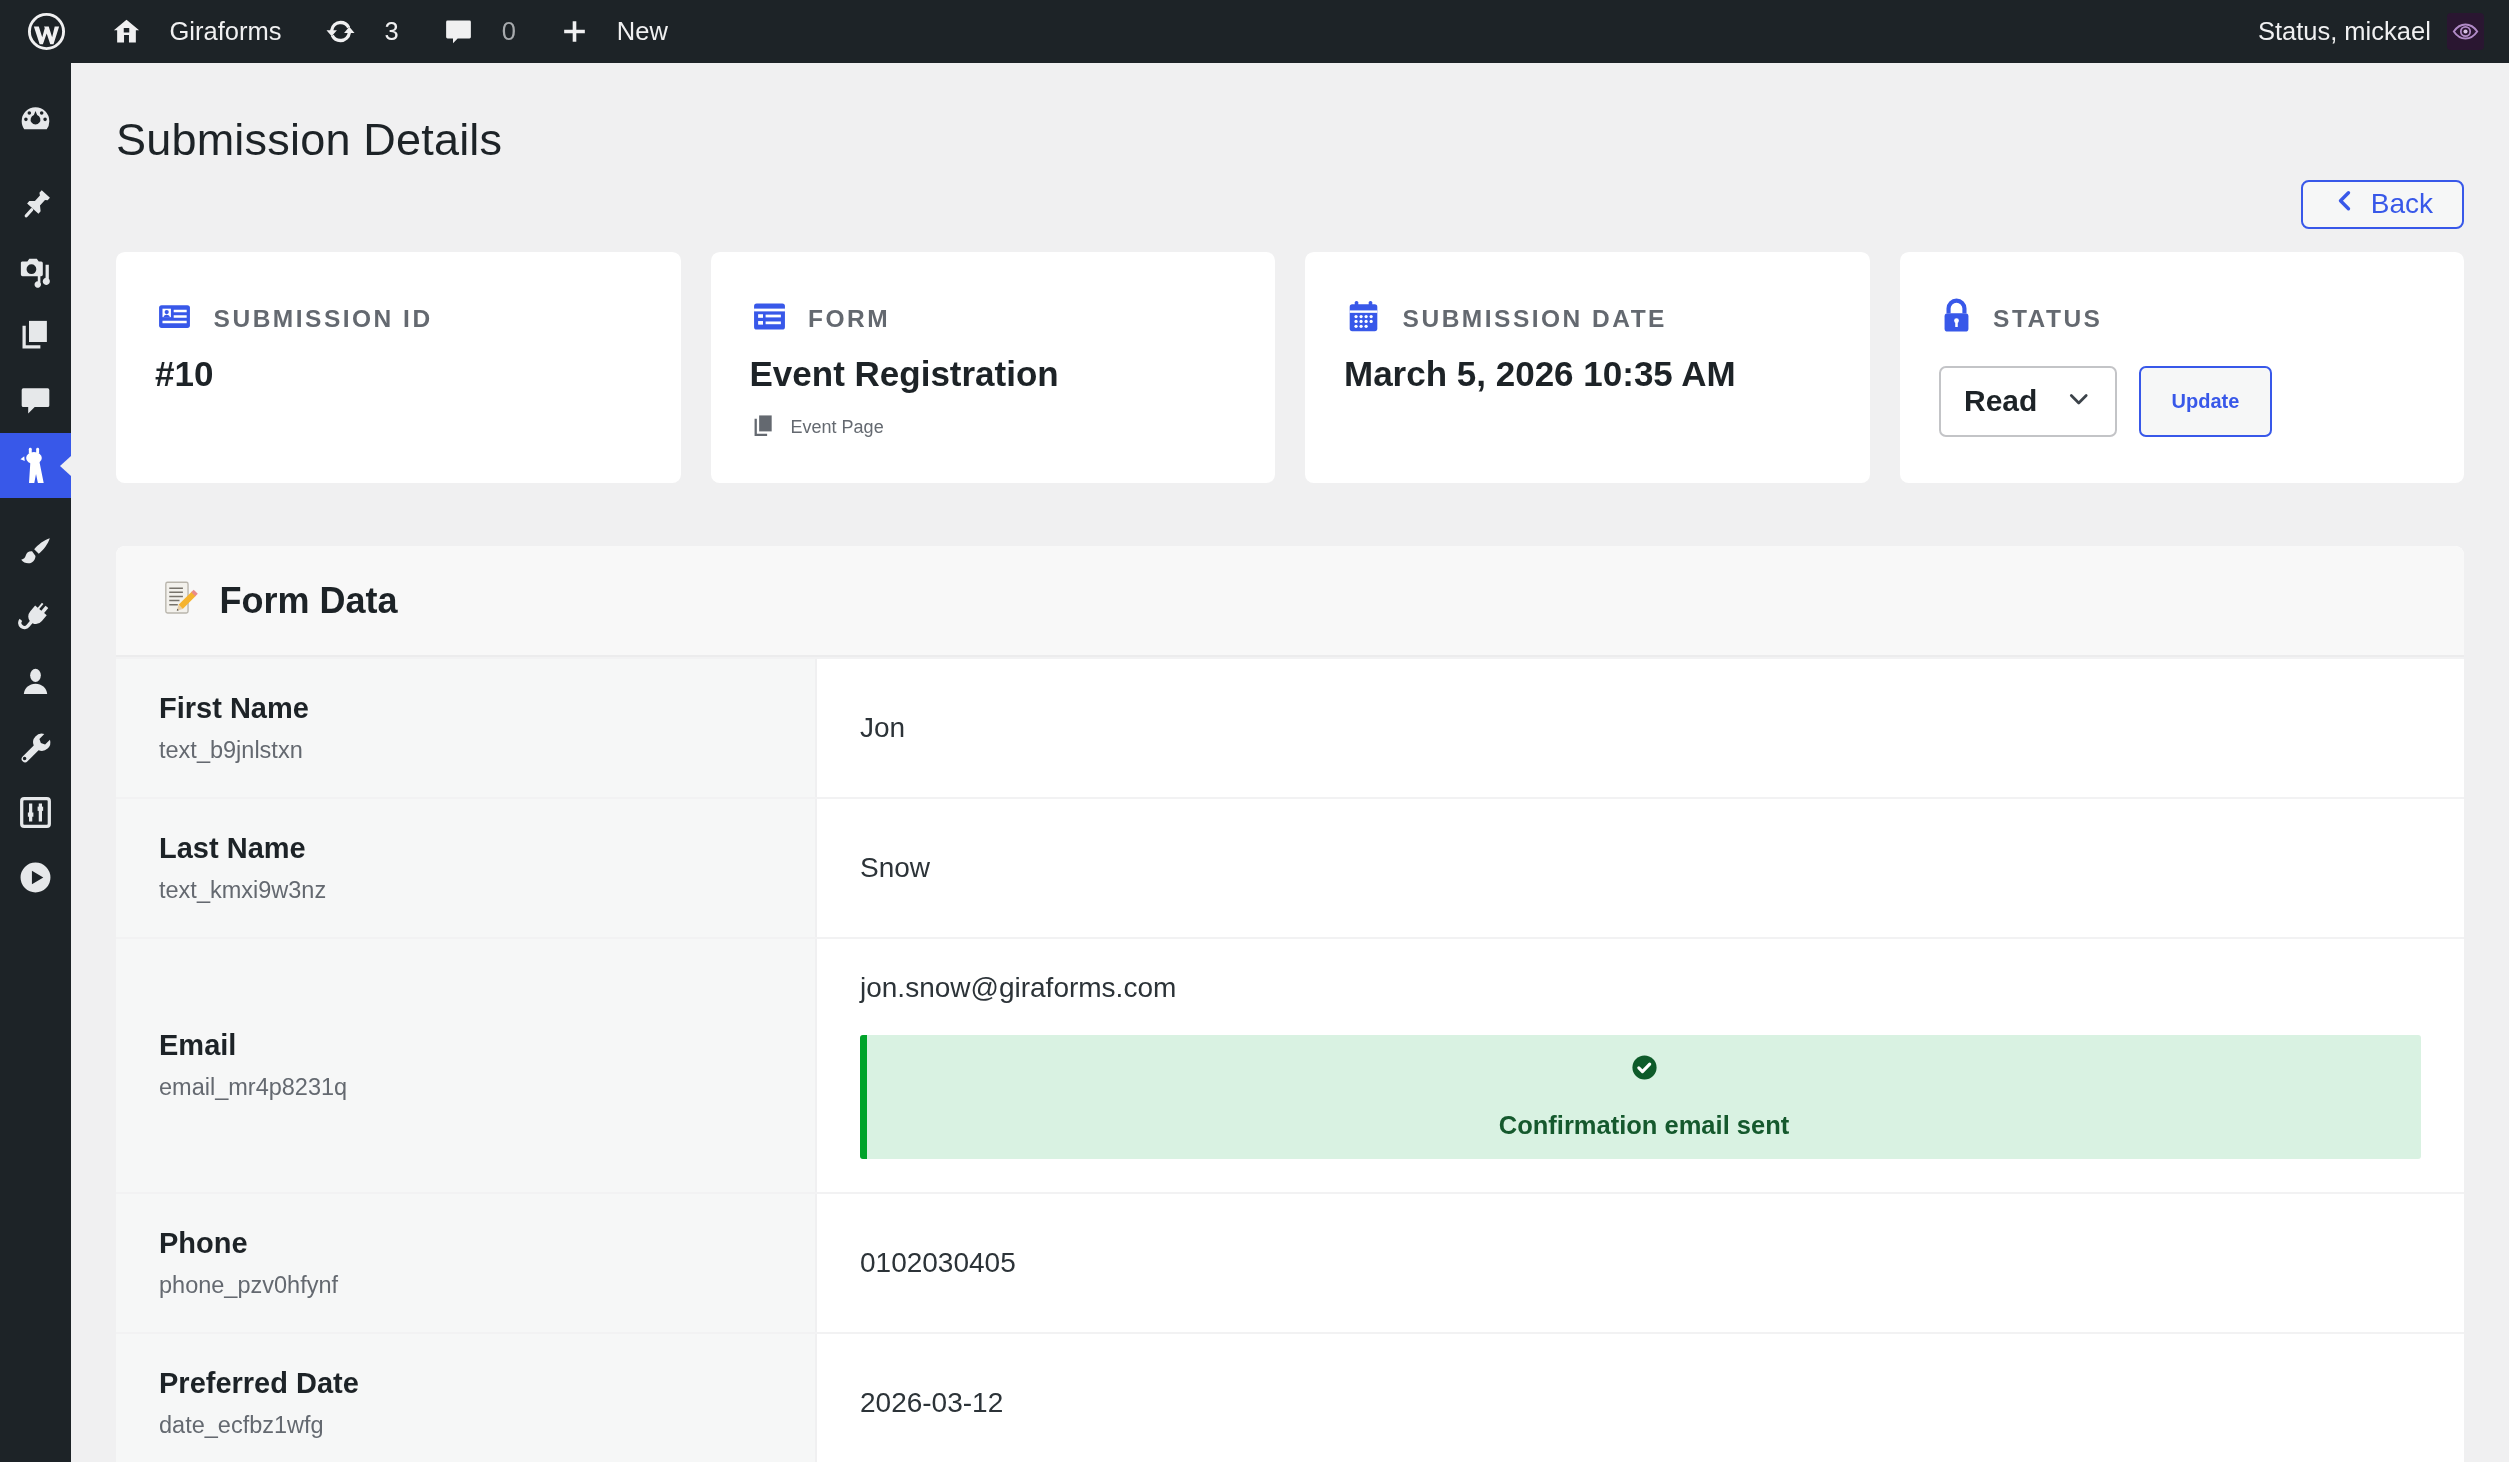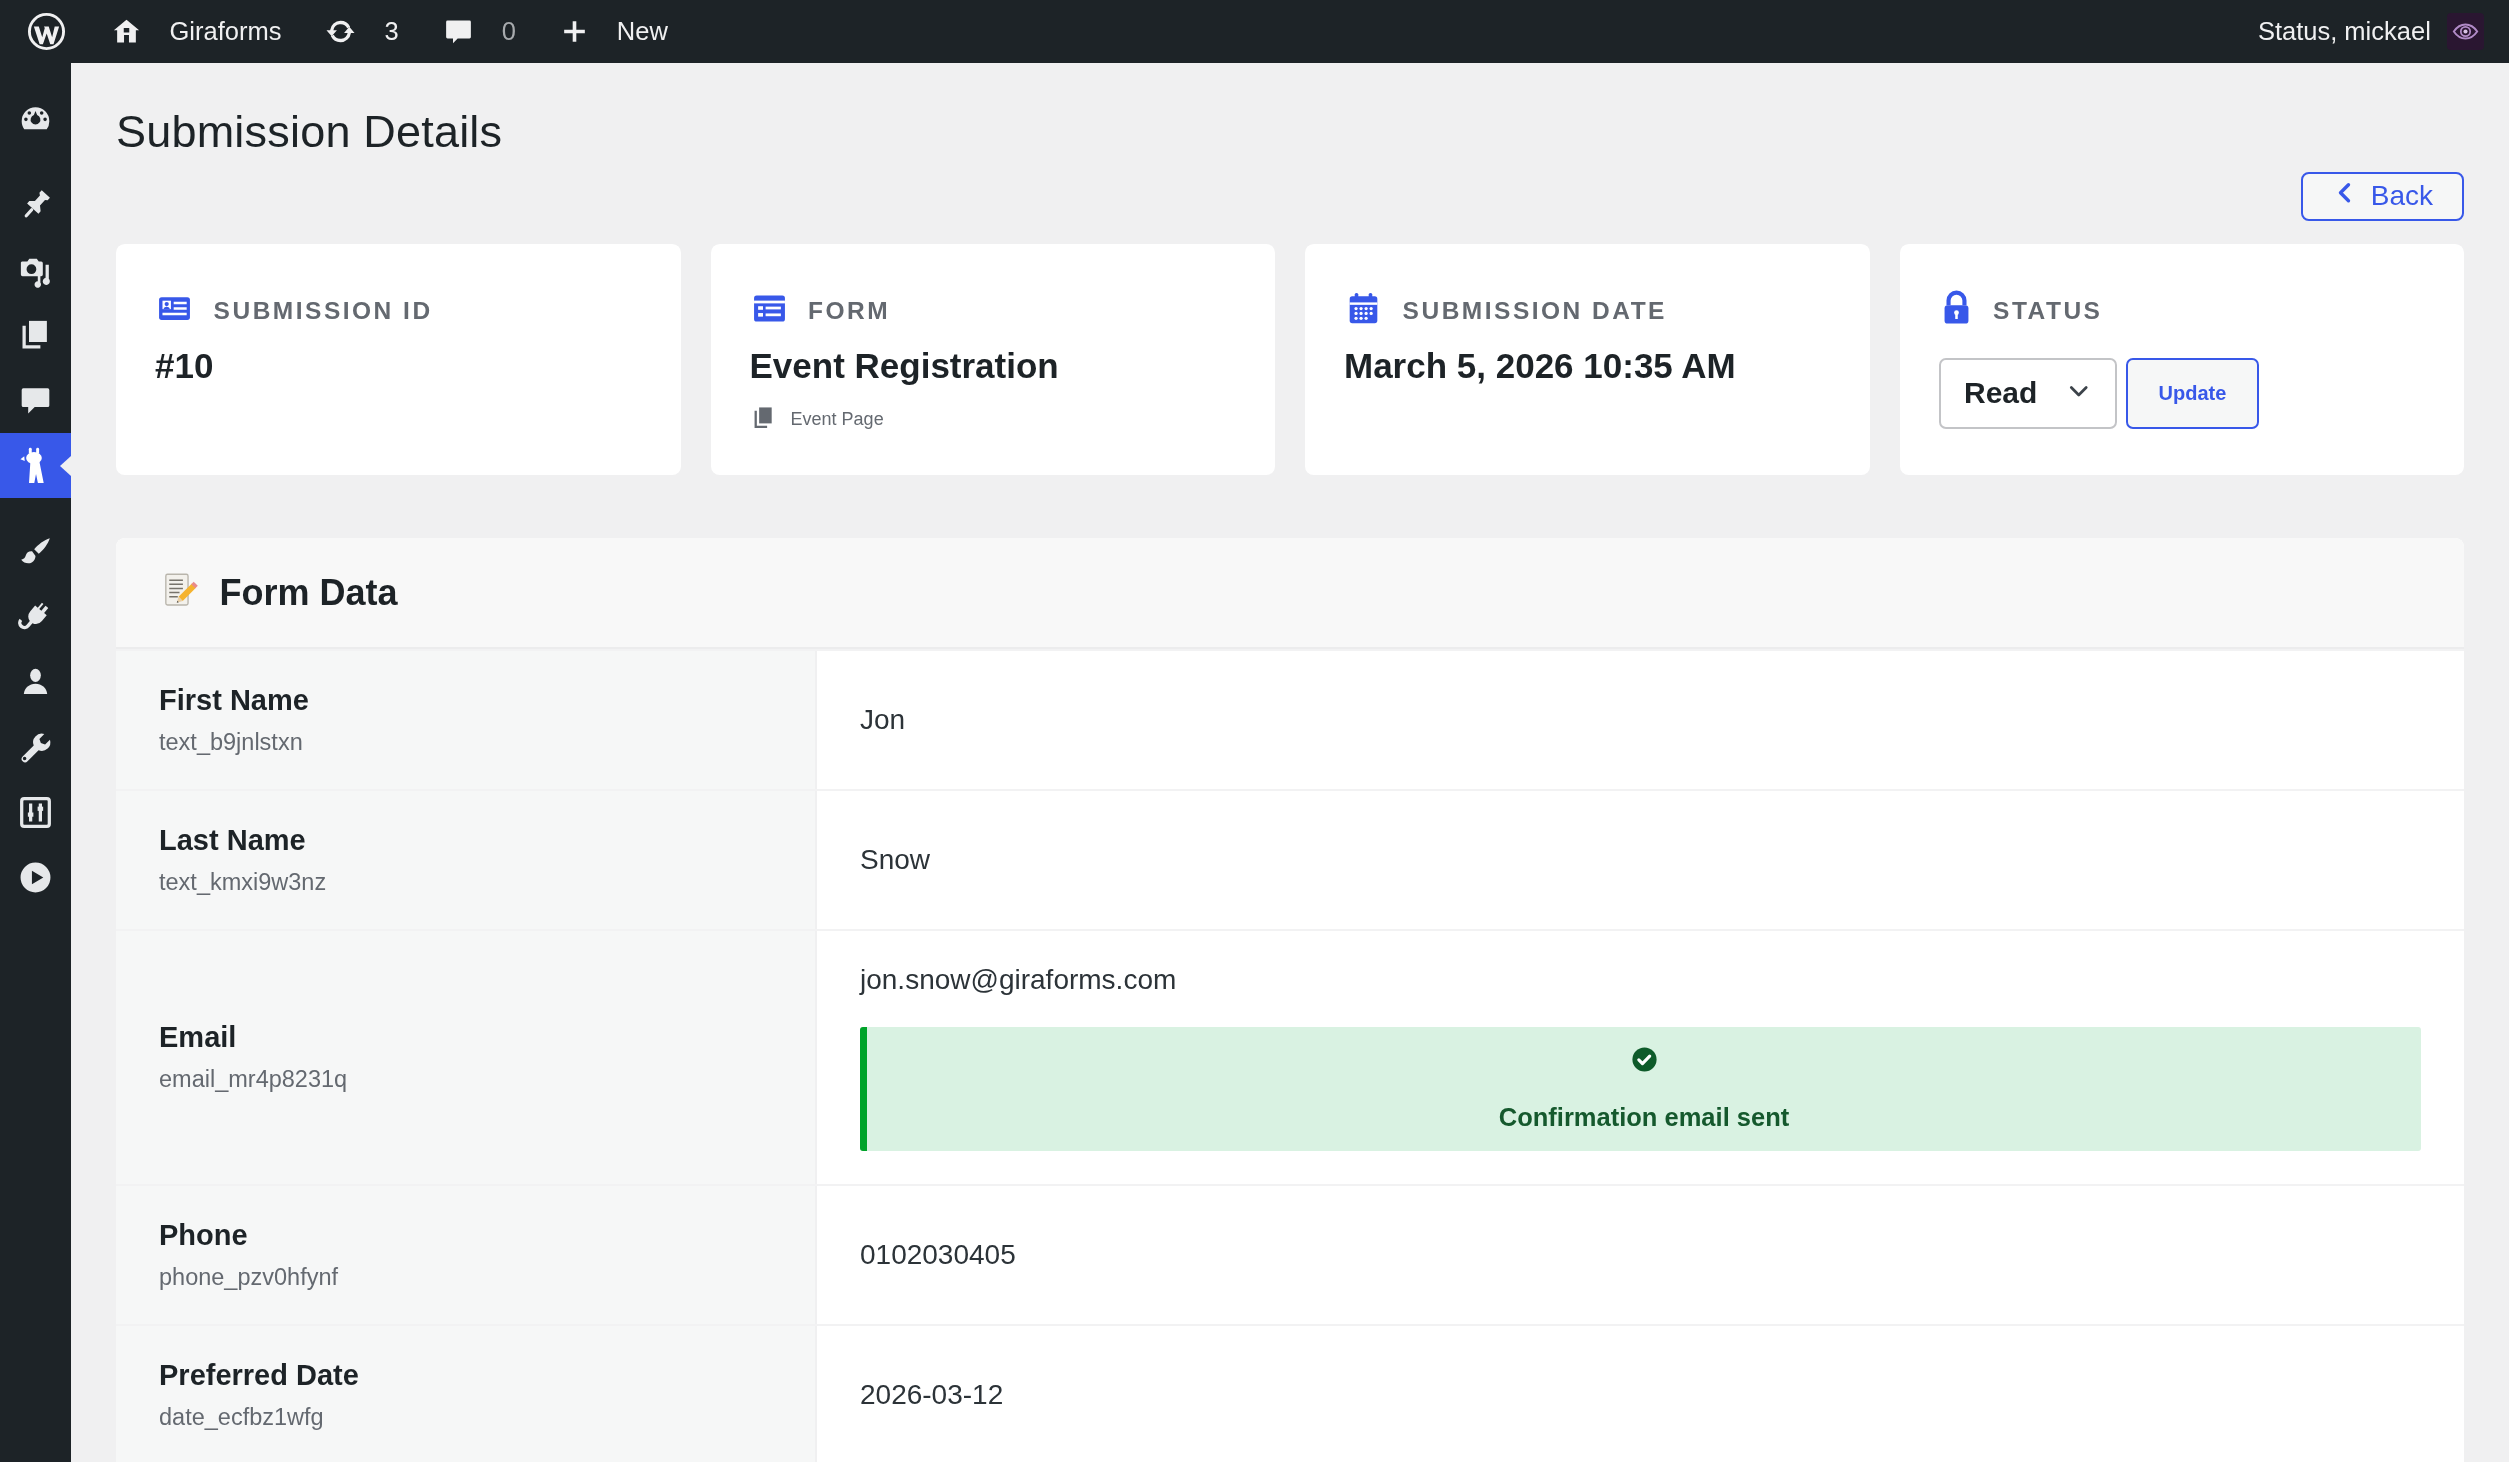--- a/index.html
+++ b/index.html
@@ -31,36 +31,36 @@
   .sidebar{position:absolute;top:63px;left:0;bottom:0;width:71px;background:var(--admin-dark);
     display:flex;flex-direction:column;align-items:stretch;padding-top:23.5px;z-index:20;}
   .sb-item{height:65px;display:flex;align-items:center;justify-content:center;cursor:pointer;position:relative;flex:0 0 auto;}
   .sb-item svg{display:block;}
   .sb-gap{margin-bottom:21.6px;}
   .sb-item.active{background:var(--accent);}
   .sb-item.active::after{content:"";position:absolute;right:0;top:50%;transform:translateY(-50%);
     border:10.8px solid transparent;border-right:11.8px solid var(--page-bg);border-left-width:0;}
 
   
-  .content{position:absolute;top:63px;left:71px;right:0;bottom:0;padding:0 45px;overflow:hidden;}
+  .content{position:absolute;top:63px;left:71px;right:0;bottom:0;padding:8px 45px;overflow:hidden;}
   .page-title{margin-top:43px;font-size:45px;font-weight:500;color:var(--ink);letter-spacing:0.2px;}
 
   .back-row{display:flex;justify-content:flex-end;margin-top:13.7px;}
   .back-btn{display:inline-flex;align-items:center;gap:13.7px;height:49px;padding:0 29px;
     background:#f6f7f7;border:2px solid var(--accent);border-radius:7.8px;color:var(--accent);
     font-size:28px;font-weight:500;cursor:pointer;font-family:inherit;}
 
   
   .cards{display:flex;gap:30px;margin-top:23.5px;}
   .card{flex:1 1 0;background:#fff;border-radius:8.8px;padding:45px 39px 39px;min-height:206px;}
   .card-head{display:flex;align-items:center;gap:19.6px;}
   .card-label{font-size:24.5px;font-weight:700;color:var(--muted);letter-spacing:2.5px;text-transform:uppercase;}
   .card-value{margin-top:14px;font-size:35px;font-weight:600;color:var(--ink);}
   .card-sub{margin-top:17.6px;display:flex;align-items:center;gap:13.7px;color:var(--muted);font-size:18px;font-weight:500;}
-  .status-controls{margin-top:25.5px;display:flex;align-items:center;gap:9px;}
+  .status-controls{margin-top:25.5px;display:flex;align-items:center;gap:22px;}
   .status-select{display:flex;align-items:center;justify-content:space-between;gap:19.6px;width:178px;height:71px;
     padding:0 23.5px;background:#fff;border:2px solid #c3c4c7;border-radius:6.9px;cursor:pointer;}
   .status-select .sel-text{font-size:30px;font-weight:600;color:var(--ink);}
   .update-btn{height:71px;padding:0 31px;background:#f6f7f7;border:2px solid var(--accent);border-radius:6.9px;
     color:var(--accent);font-size:20px;font-weight:600;cursor:pointer;font-family:inherit;}
 
   
   .form-data{margin-top:63px;background:#fff;border-radius:8.8px 8.8px 0 0;overflow:hidden;}
   .fd-header{background:#f8f8f8;padding:0 43px;height:111px;display:flex;align-items:center;gap:19.6px;
     border-bottom:2px solid #ececed;}

